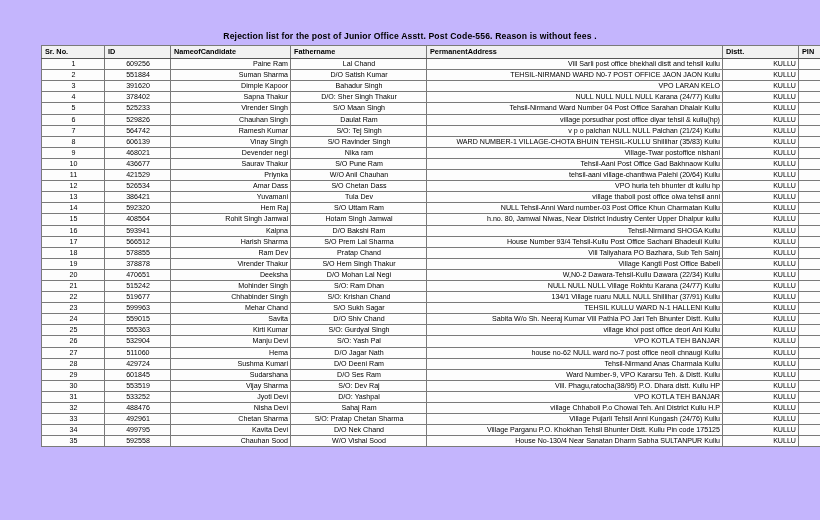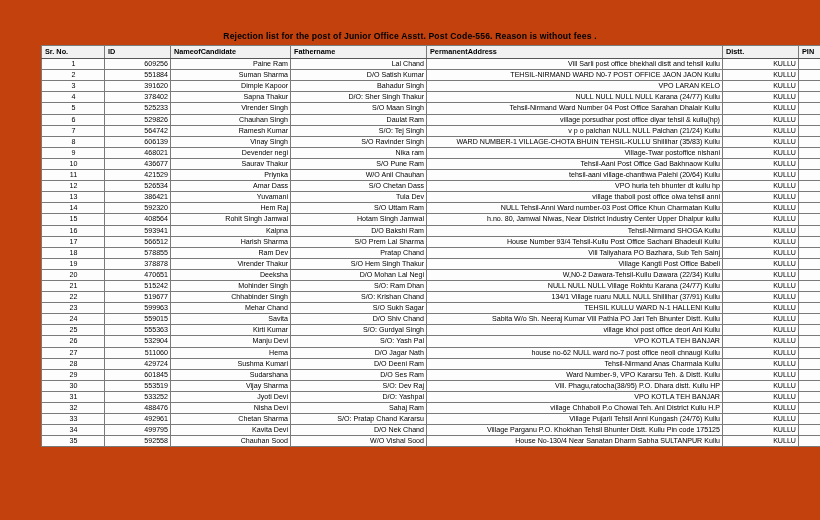--- a/index.html
+++ b/index.html
@@ -11,21 +11,21 @@
     width: 820px;
     height: 520px;
     font-family: "Liberation Sans", sans-serif;
     color: #000000;
     overflow: hidden;
   }
   #page {
     width: 820px;
     height: 520px;
     position: relative;
-    background: #c2410c;
+    background: #c4b5fd;
     box-sizing: border-box;
   }
   #doc-title {
     text-align: center;
     font-size: 8.6px;
     font-weight: bold;
     letter-spacing: 0.15px;
     padding-top: 31px;
     padding-bottom: 4px;
     line-height: 10px;
@@ -57,23 +57,23 @@
   }
   table.reject thead th {
     font-weight: bold;
     font-size: 7.3px;
     background: #f1f1f1;
     text-align: left;
     padding: 2px 2px 2px 3px;
     border-bottom: 1.2px solid #555;
   }
   th.c-sr, td.c-sr { width: 57px; text-align: center; }
-  th.c-id, td.c-id { width: 60px; text-align: right; }
+  th.c-id, td.c-id { width: 60px; text-align: center; }
   th.c-name, td.c-name { width: 114px; text-align: right; }
-  th.c-father, td.c-father { width: 130px; text-align: right; }
+  th.c-father, td.c-father { width: 130px; text-align: center; }
   th.c-addr, td.c-addr { width: 290px; text-align: right; }
   th.c-distt, td.c-distt { width: 70px; text-align: right; }
   th.c-pin, td.c-pin { width: 58px; text-align: right; padding-right: 5px; }
   th.c-sr { text-align: center; }
   th.c-id { text-align: center; }
   td.c-sr, td.c-id, td.c-pin { font-variant-numeric: tabular-nums; }
   tbody tr { height: 11px; }
 </style>
 </head>
 <body>
@@ -381,21 +381,21 @@
             <td class="c-name">Nisha Devi</td>
             <td class="c-father">Sahaj Ram</td>
             <td class="c-addr">village Chhaboli P.o Chowai Teh. Ani District Kullu H.P</td>
             <td class="c-distt">KULLU</td>
             <td class="c-pin">172032</td>
           </tr>
           <tr>
             <td class="c-sr">33</td>
             <td class="c-id">492961</td>
             <td class="c-name">Chetan Sharma</td>
-            <td class="c-father">S/O: Pratap Chand Kararsu</td>
+            <td class="c-father">S/O: Pratap Chetan Sharma</td>
             <td class="c-addr">Village Pujarli Tehsil Anni Kungash (24/76) Kullu</td>
             <td class="c-distt">KULLU</td>
             <td class="c-pin">172026</td>
           </tr>
           <tr>
             <td class="c-sr">34</td>
             <td class="c-id">499795</td>
             <td class="c-name">Kavita Devi</td>
             <td class="c-father">D/O Nek Chand</td>
             <td class="c-addr">Village Parganu P.O. Khokhan Tehsil Bhunter Distt. Kullu Pin code 175125</td>

